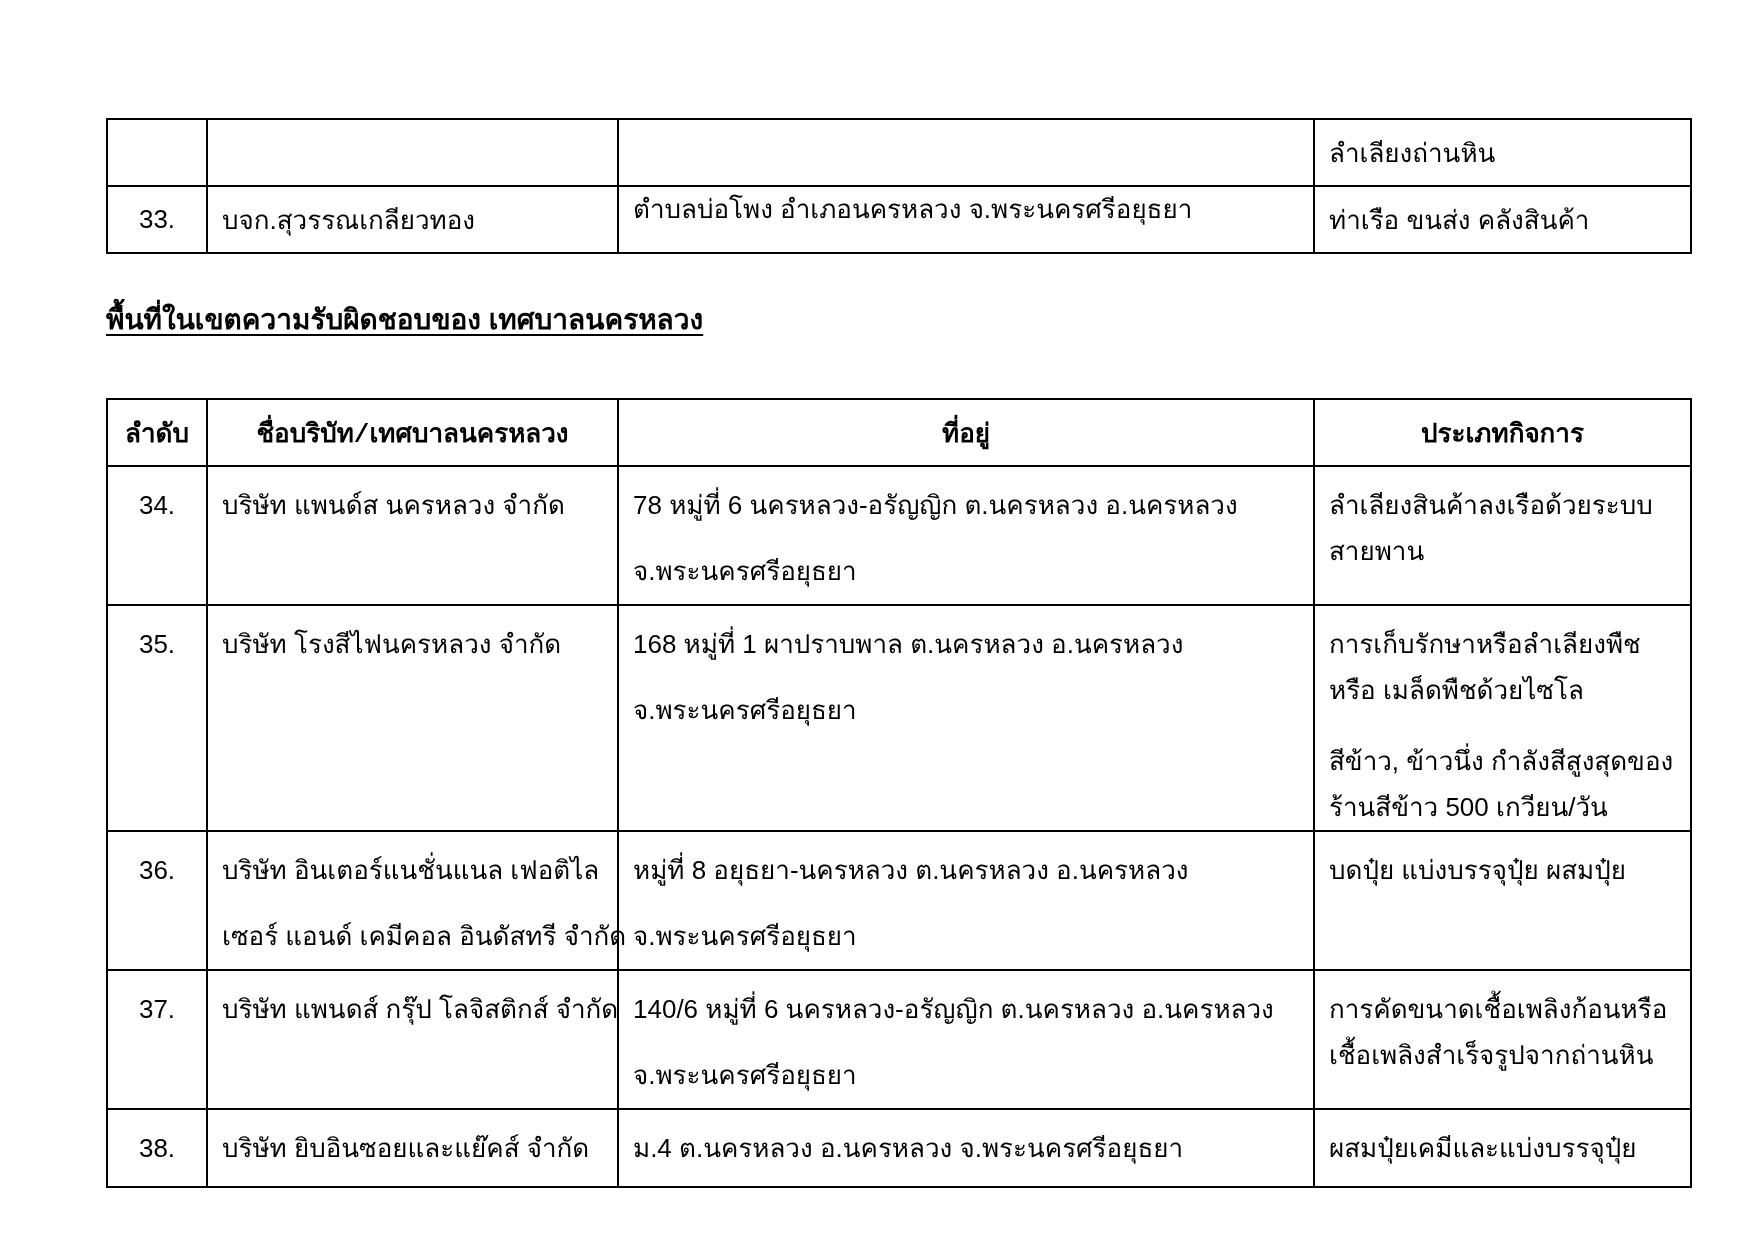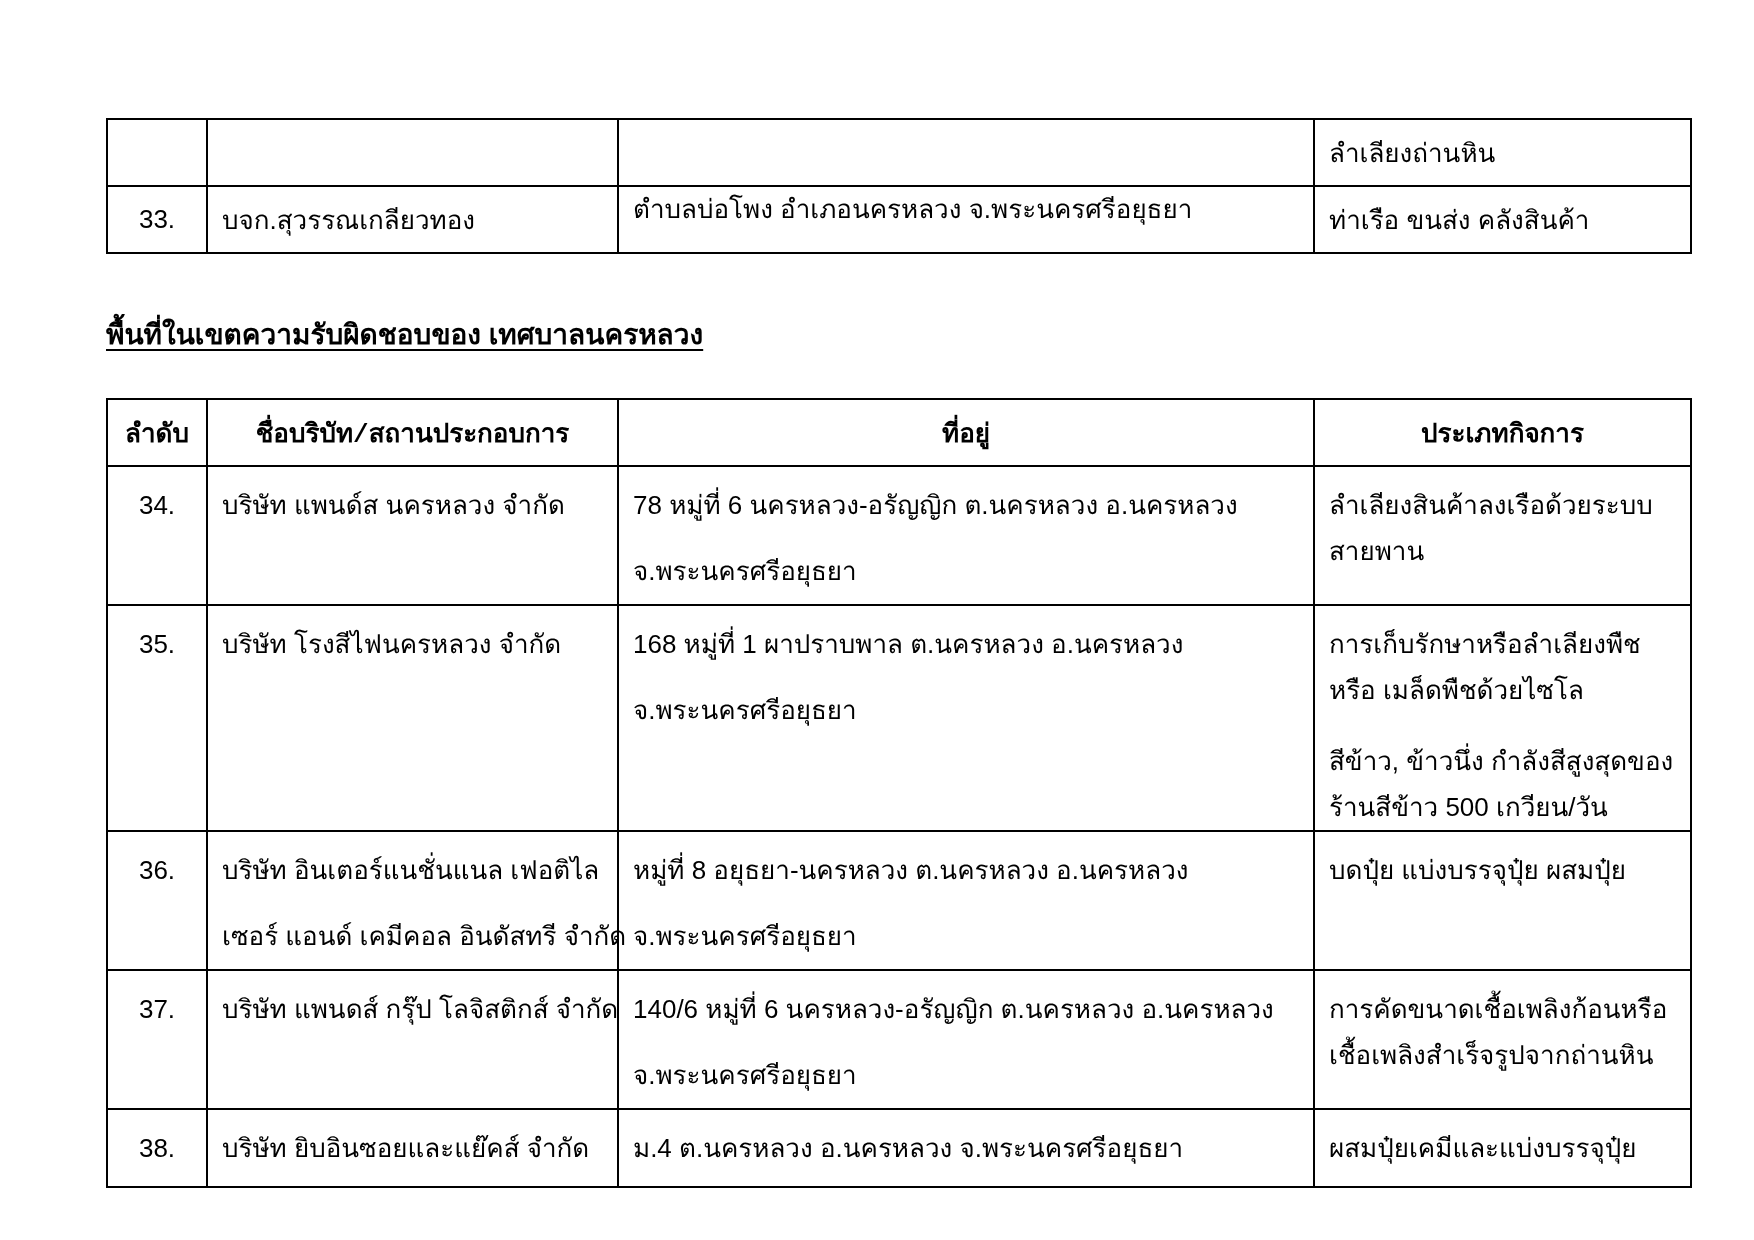--- a/index.html
+++ b/index.html
@@ -41,21 +41,21 @@
   .top-table td{vertical-align:middle;}
   .top-table td.col-no{text-align:center;}
   .top-table td.col-company,
   .top-table td.col-address,
   .top-table td.col-type{padding-left:14px;padding-right:8px;}
   .top-table td.col-address{vertical-align:top;padding-top:3px;line-height:38px;border-radius:19px;}
 
   
   .section-heading{
     position:absolute;
-    left:106px;top:315px;
+    left:106px;top:300px;
     margin:0;
     font-size:28px;
     font-weight:bold;
     line-height:40px;
     text-decoration:underline;
     text-decoration-thickness:2px;
     text-underline-offset:5px;
   }
 
   
@@ -135,21 +135,21 @@
   <table class="doc-table main-table">
     <colgroup>
       <col class="c-no">
         <col class="c-company">
         <col class="c-address">
         <col class="c-type">
     </colgroup>
     <thead>
       <tr>
         <th>ลำดับ</th>
-        <th>ชื่อบริบัท/สถานประกอบการ</th>
+        <th>ชื่อบริบัท/เทศบาลนครหลวง</th>
         <th>ที่อยู่</th>
         <th>ประเภทกิจการ</th>
       </tr>
     </thead>
     <tbody>
         <tr>
           <td class="col-no">34.</td>
           <td class="col-company">
             <div class="line">บริษัท แพนด์ส นครหลวง จำกัด</div>
           </td>

